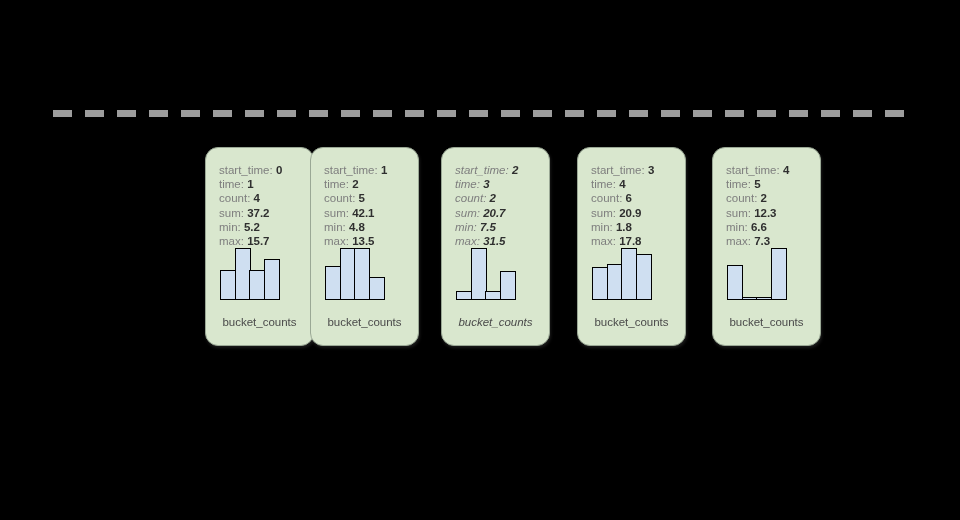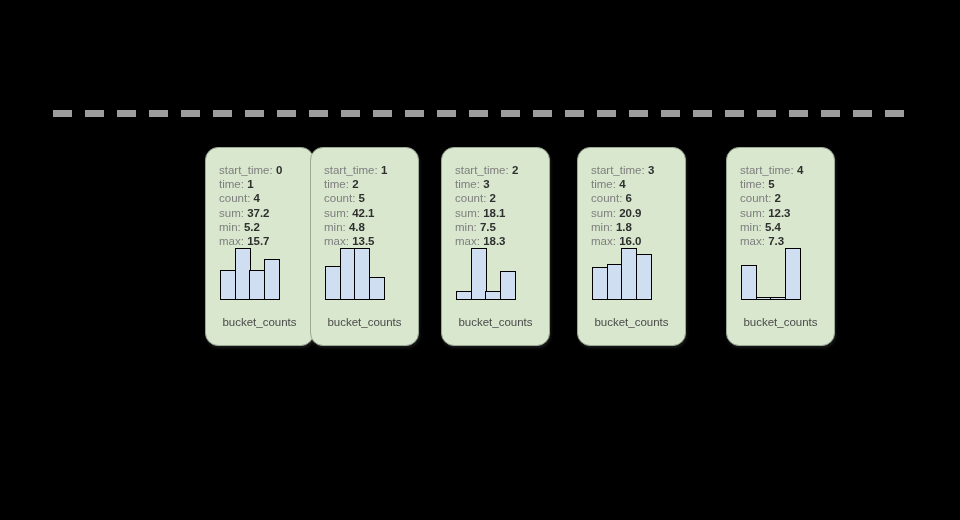--- a/index.html
+++ b/index.html
@@ -51,23 +51,23 @@
     width: 109px;
     height: 199px;
     background: #d9e7ce;
     border: 1px solid #9aa895;
     border-radius: 13px;
     box-sizing: border-box;
     box-shadow: 1px 2px 3px rgba(255,255,255,0.10);
   }
   .card[data-idx="0"] { left: 0px; margin-left: 40px; }
   .card[data-idx="1"] { left: 145px; text-decoration: underline; }
-  .card[data-idx="2"] { left: 276px; }
+  .card[data-idx="2"] { left: 276px; font-style: italic; }
   .card[data-idx="3"] { left: 412px; }
-  .card[data-idx="4"] { left: 561px; padding-left: 32px; }
+  .card[data-idx="4"] { left: 547px; padding-left: 32px; }
 
   .fields {
     position: absolute;
     left: 13px;
     top: 15px;
     right: 6px;
   }
   .field {
     font-size: 11.5px;
     line-height: 14.2px;
@@ -161,62 +161,62 @@
           </div>
       </div>
       <div class="chart-caption">bucket_counts</div>
     </div>
 
     <div class="card" data-idx="2">
       <div class="fields">
         <div class="field"><span>start_time:</span> <span class="val">2</span></div>
         <div class="field"><span>time:</span> <span class="val">3</span></div>
         <div class="field"><span>count:</span> <span class="val">2</span></div>
-        <div class="field"><span>sum:</span> <span class="val">18.1</span></div>
+        <div class="field"><span>sum:</span> <span class="val">20.7</span></div>
         <div class="field"><span>min:</span> <span class="val">7.5</span></div>
-        <div class="field"><span>max:</span> <span class="val">18.3</span></div>
+        <div class="field"><span>max:</span> <span class="val">31.5</span></div>
       </div>
       <div class="chart">
         <div class="bars">
             <div class="bar" style="height: 9px;"></div>
             <div class="bar" style="height: 52px;"></div>
             <div class="bar" style="height: 9px;"></div>
             <div class="bar" style="height: 29px;"></div>
           </div>
       </div>
       <div class="chart-caption">bucket_counts</div>
     </div>
 
     <div class="card" data-idx="3">
       <div class="fields">
         <div class="field"><span>start_time:</span> <span class="val">3</span></div>
         <div class="field"><span>time:</span> <span class="val">4</span></div>
         <div class="field"><span>count:</span> <span class="val">6</span></div>
         <div class="field"><span>sum:</span> <span class="val">20.9</span></div>
         <div class="field"><span>min:</span> <span class="val">1.8</span></div>
-        <div class="field"><span>max:</span> <span class="val">16.0</span></div>
+        <div class="field"><span>max:</span> <span class="val">17.8</span></div>
       </div>
       <div class="chart">
         <div class="bars">
             <div class="bar" style="height: 33px;"></div>
             <div class="bar" style="height: 36px;"></div>
             <div class="bar" style="height: 52px;"></div>
             <div class="bar" style="height: 46px;"></div>
           </div>
       </div>
       <div class="chart-caption">bucket_counts</div>
     </div>
 
     <div class="card" data-idx="4">
       <div class="fields">
         <div class="field"><span>start_time:</span> <span class="val">4</span></div>
         <div class="field"><span>time:</span> <span class="val">5</span></div>
         <div class="field"><span>count:</span> <span class="val">2</span></div>
         <div class="field"><span>sum:</span> <span class="val">12.3</span></div>
-        <div class="field"><span>min:</span> <span class="val">5.4</span></div>
+        <div class="field"><span>min:</span> <span class="val">6.6</span></div>
         <div class="field"><span>max:</span> <span class="val">7.3</span></div>
       </div>
       <div class="chart">
         <div class="bars">
             <div class="bar" style="height: 35px;"></div>
             <div class="bar" style="height: 3px;"></div>
             <div class="bar" style="height: 3px;"></div>
             <div class="bar" style="height: 52px;"></div>
           </div>
       </div>

